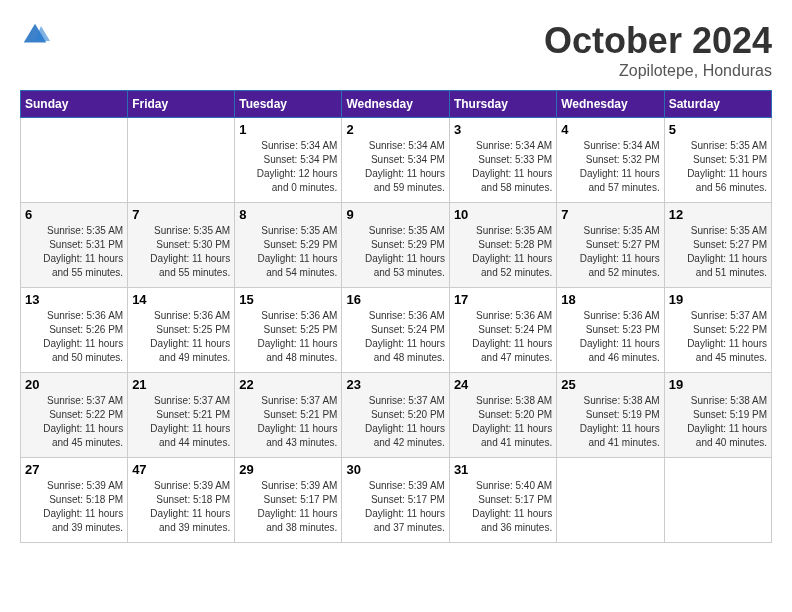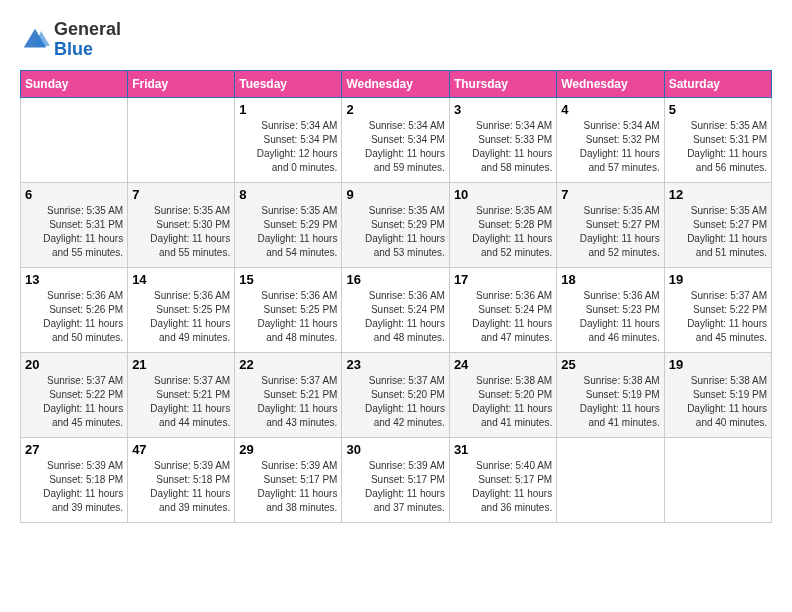--- a/index.html
+++ b/index.html
@@ -51,21 +51,21 @@
     .subtitle {
       font-size: 16px;
       color: #555;
     }
     .calendar {
       width: 100%;
       border-collapse: collapse;
       font-size: 11px;
     }
     .calendar thead tr th {
-      background-color: #ec4899;
+      background-color: #4c1d95;
       color: #fff;
       padding: 6px 4px;
       text-align: left;
       font-size: 12px;
       font-weight: bold;
       border: 1px solid #2a6db5;
     }
     .calendar tbody tr td {
       border: 1px solid #ccc;
       vertical-align: top;
@@ -95,24 +95,24 @@
   </style>
 </head>
 <body>
 
 <div class="header-area">
   <div class="logo">
     <svg class="logo-icon" viewBox="0 0 40 40">
       <polygon points="20,5 35,30 5,30" fill="#1a6bbf" opacity="0.85"></polygon>
       <polygon points="28,8 40,28 20,28" fill="#2a7fd4" opacity="0.6"></polygon>
     </svg>
-    <div class="logo-text">
-      <span class="logo-general">General</span>
-      <span class="logo-blue">Blue</span>
-    </div>
+  </div>
+  <div class="title-area">
+    <div class="month-title">October 2024</div>
+    <div class="subtitle">Zopilotepe, Honduras</div>
   </div>
 </div>
 
 <table class="calendar">
   <thead>
     <tr>
     <th>Sunday</th>
         <th>Friday</th>
         <th>Tuesday</th>
         <th>Wednesday</th>

